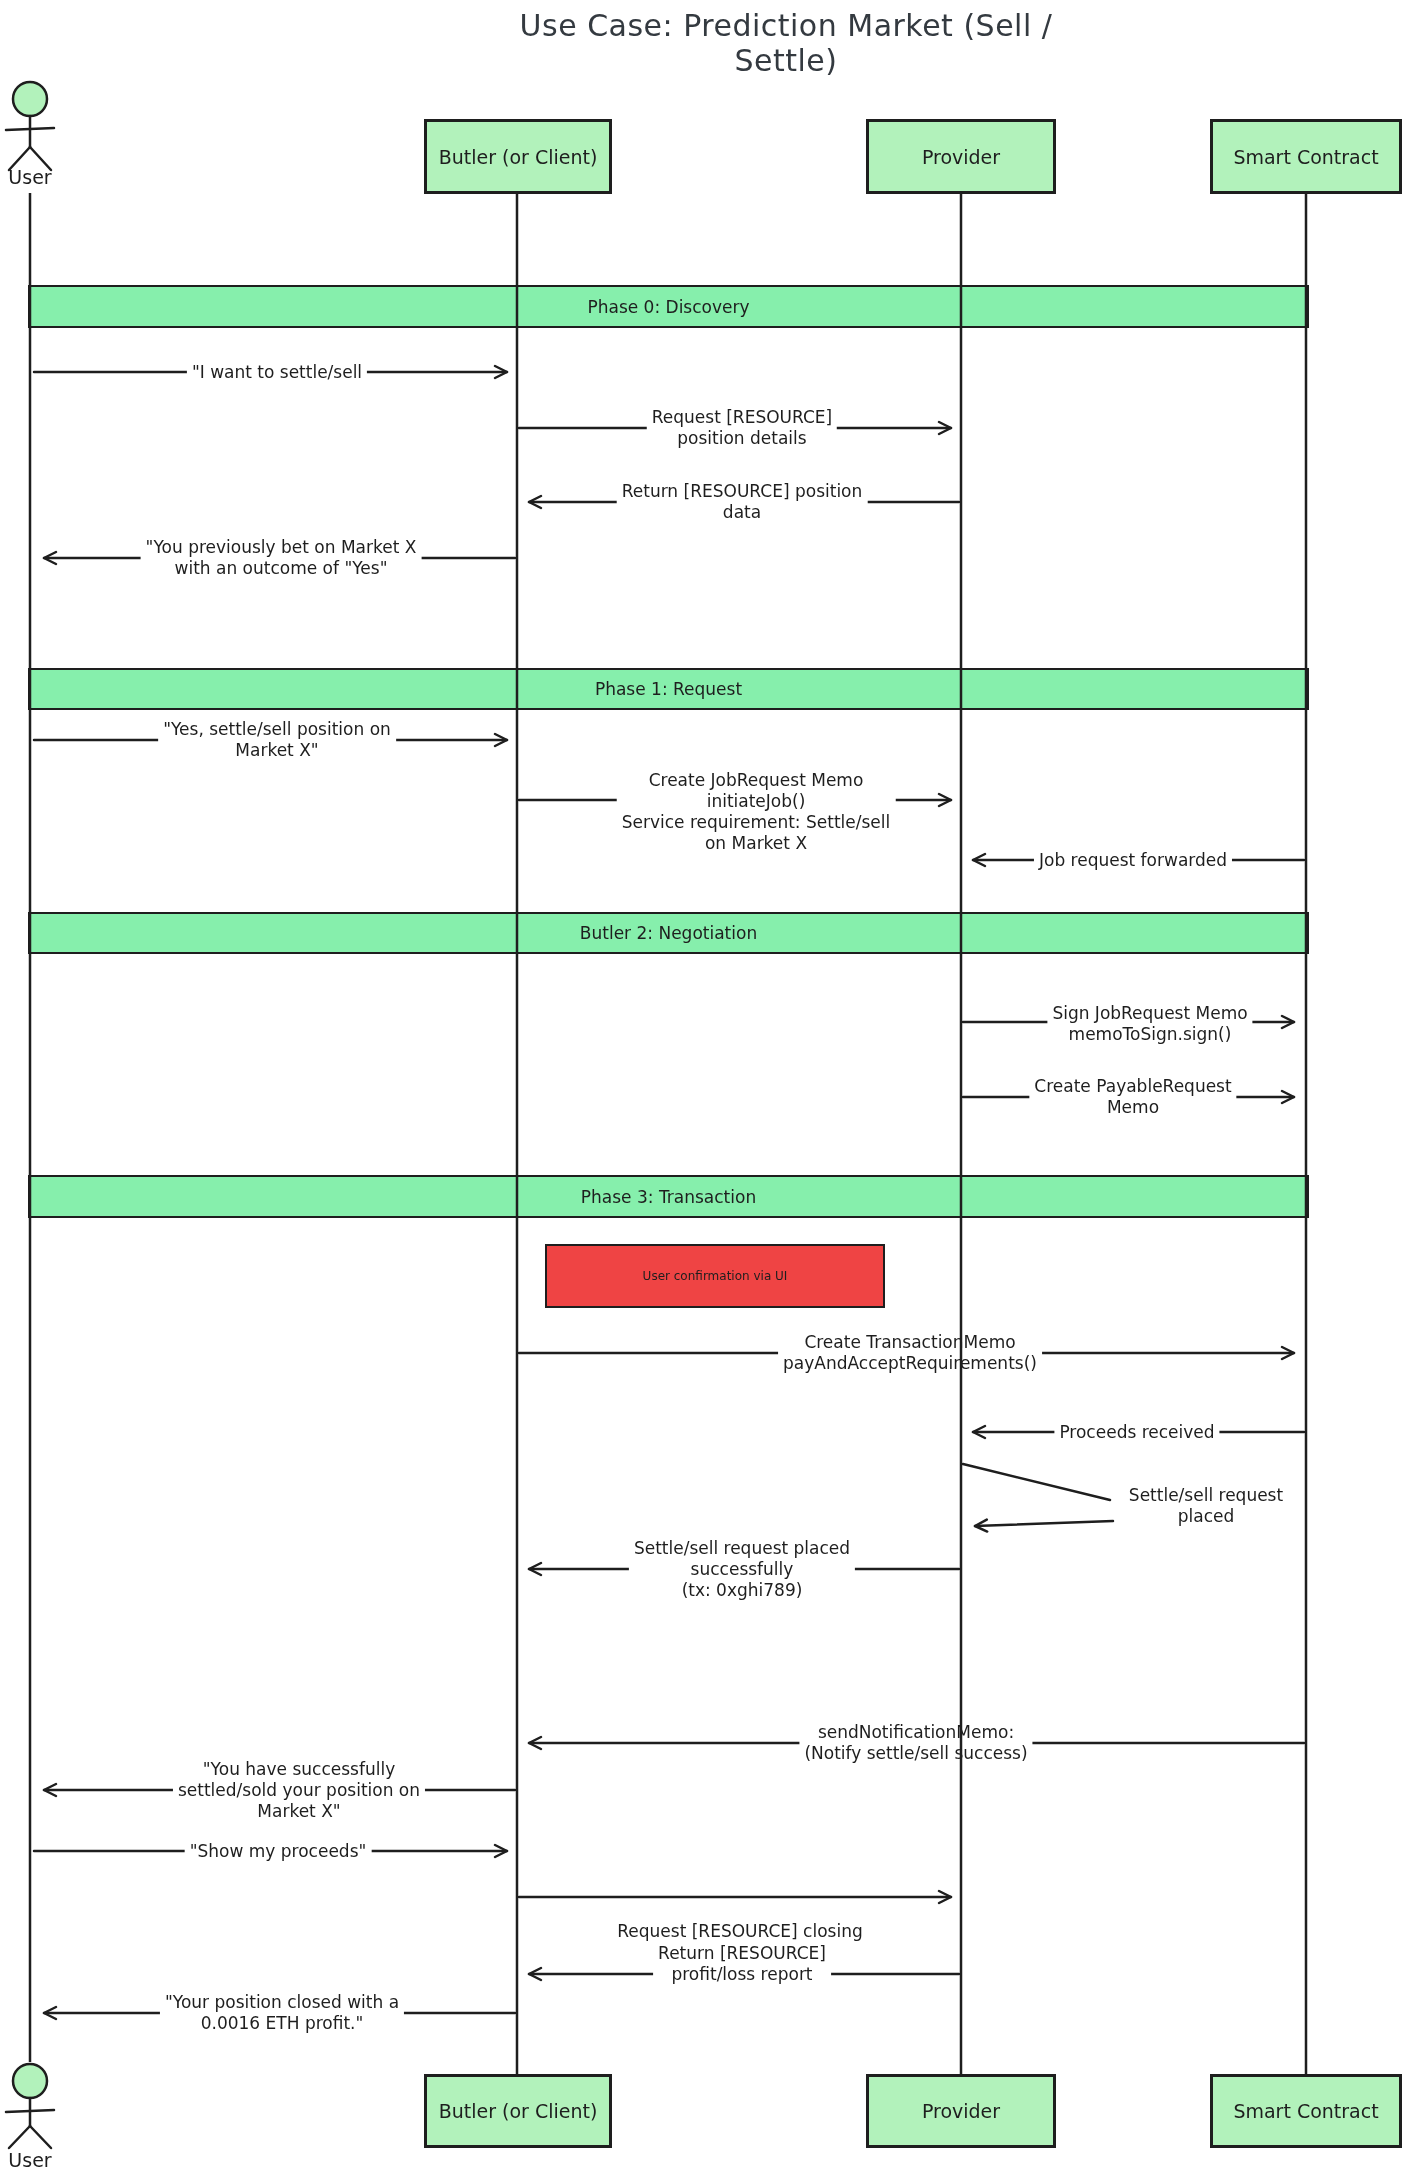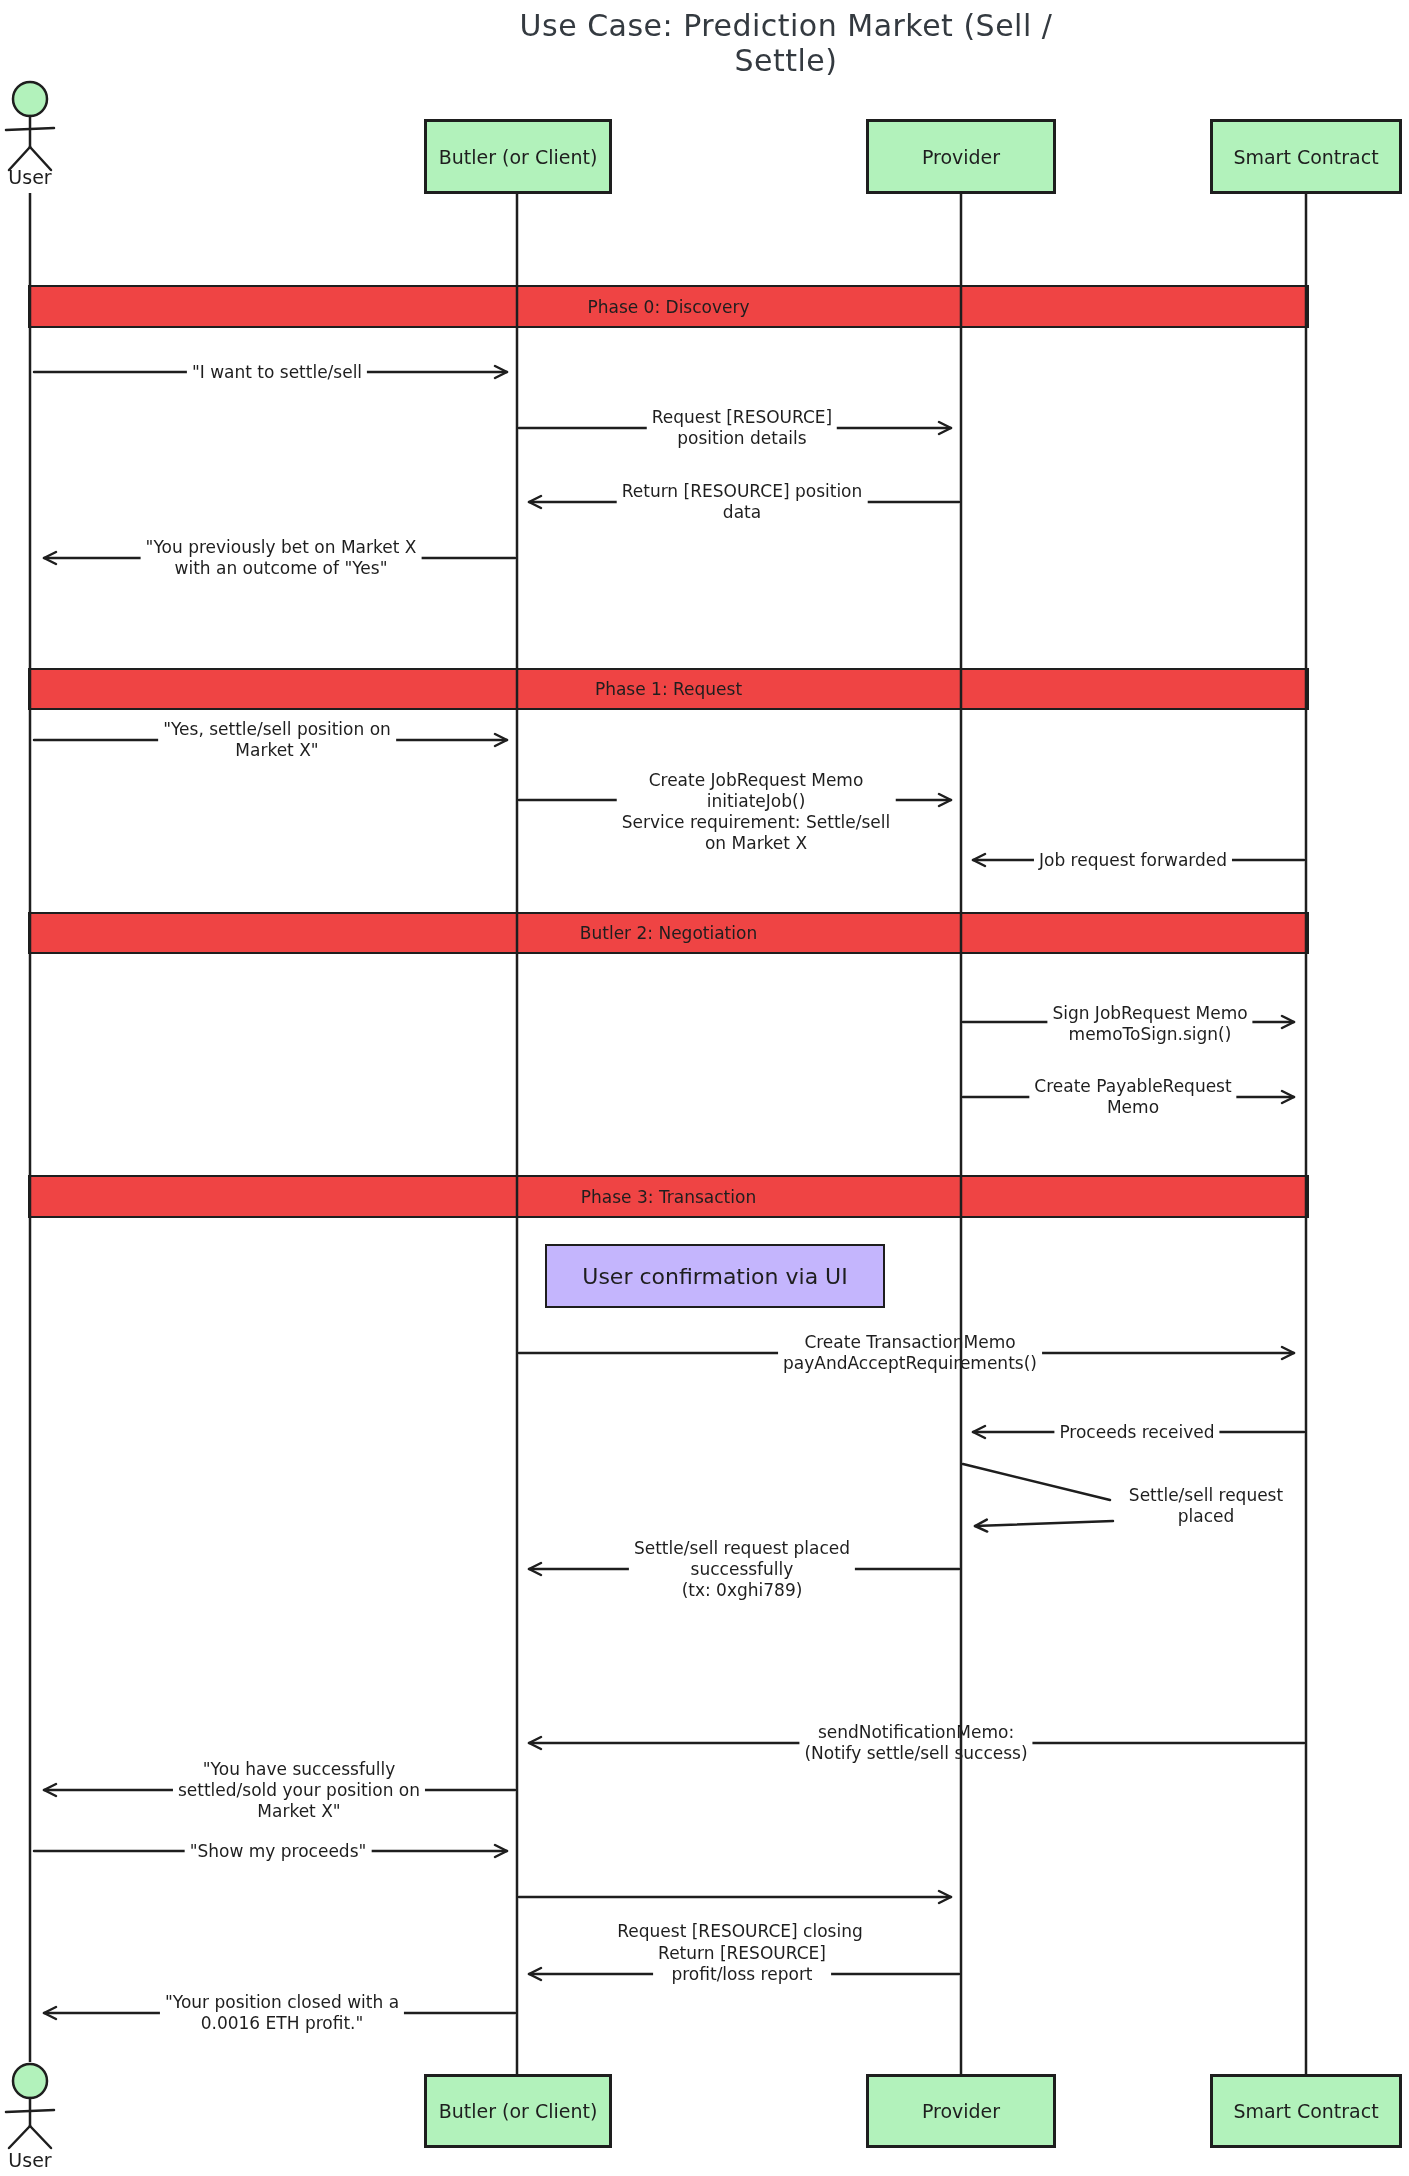--- a/index.html
+++ b/index.html
@@ -6,44 +6,44 @@
   .diagram {
     position:relative; width:1409px; height:2176px; background:#ffffff;
     font-family:"DejaVu Sans", sans-serif; color:#1e1e1e; overflow:hidden;
   }
   .title {
     position:absolute; left:490px; top:8px; width:592px; text-align:center;
     font-size:30px; color:#343a40; z-index:6; letter-spacing:0.5px;
   }
   .band {
     position:absolute; left:28px; width:1281px; box-sizing:border-box;
-    background:#ef4444; border:2.5px solid #1e1e1e;
+    background:#86efac; border:2.5px solid #1e1e1e;
     display:flex; align-items:center; justify-content:center;
     font-size:17px; z-index:1;
   }
   .actor-box {
     position:absolute; box-sizing:border-box;
     background:#b2f2bb; border:3px solid #1e1e1e;
     display:flex; align-items:center; justify-content:center;
     font-size:19px; z-index:5; text-align:center;
   }
   .msg-label {
     position:absolute; transform:translate(-50%,-50%);
     background:#ffffff; padding:1px 5px;
     font-size:17px; line-height:21px; text-align:center;
     white-space:pre-line; z-index:3;
   }
   .actor-name {
     position:absolute; transform:translate(-50%,-50%);
     font-size:19px; z-index:3; white-space:nowrap;
   }
   .note-box {
-    position:absolute; box-sizing:border-box; background:#c4b5fd;
+    position:absolute; box-sizing:border-box; background:#ef4444;
     border:2.5px solid #1e1e1e; display:flex; align-items:center; justify-content:center;
-    font-size:22px; z-index:3;
+    font-size:12px; z-index:3;
   }
   svg.arrows    { position:absolute; left:0; top:0; z-index:2; }
   svg.lifelines { position:absolute; left:0; top:0; z-index:4; }
 </style>
 </head>
 <body>
 
 <div class="diagram">
 
   <div class="title">Use Case: Prediction Market (Sell / Settle)</div>

